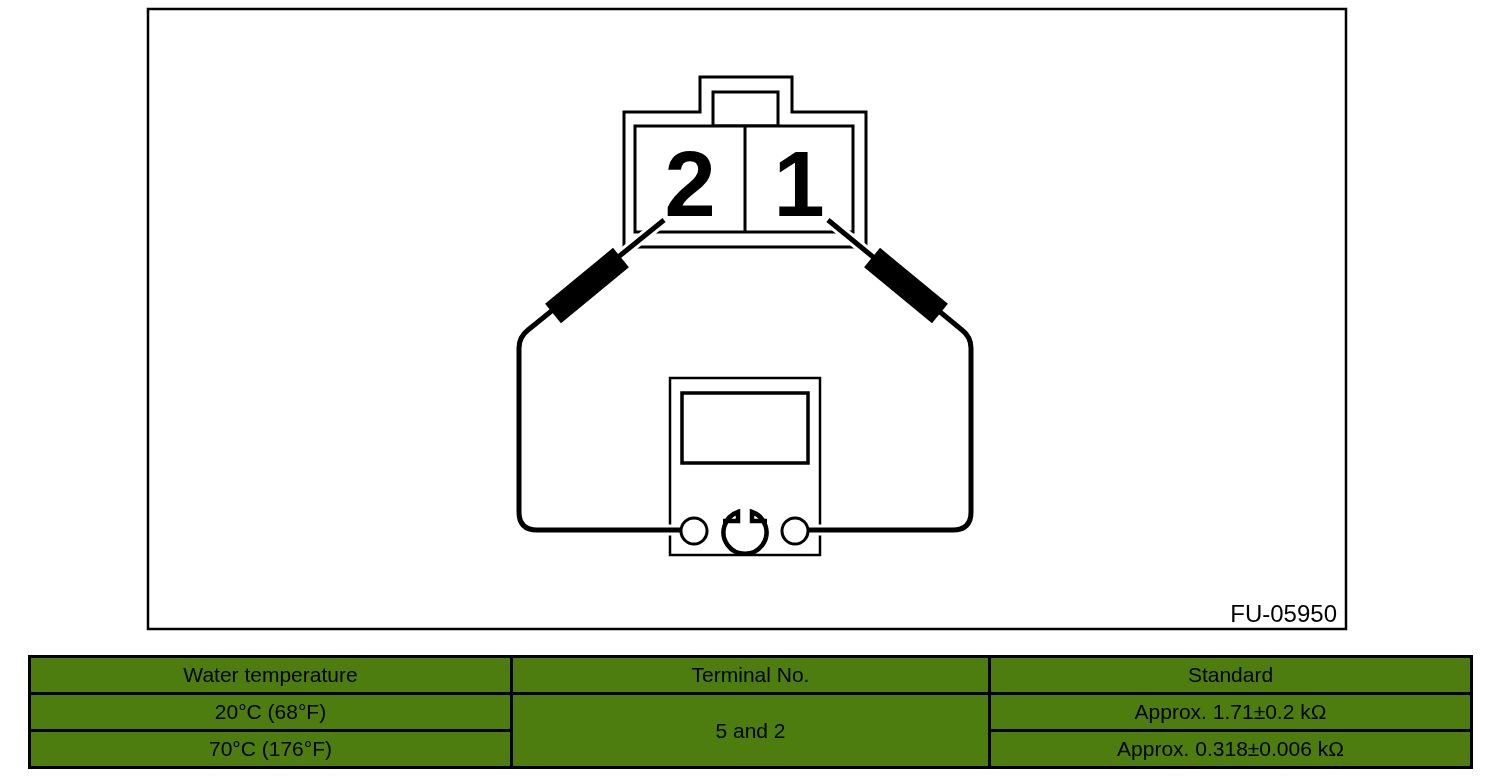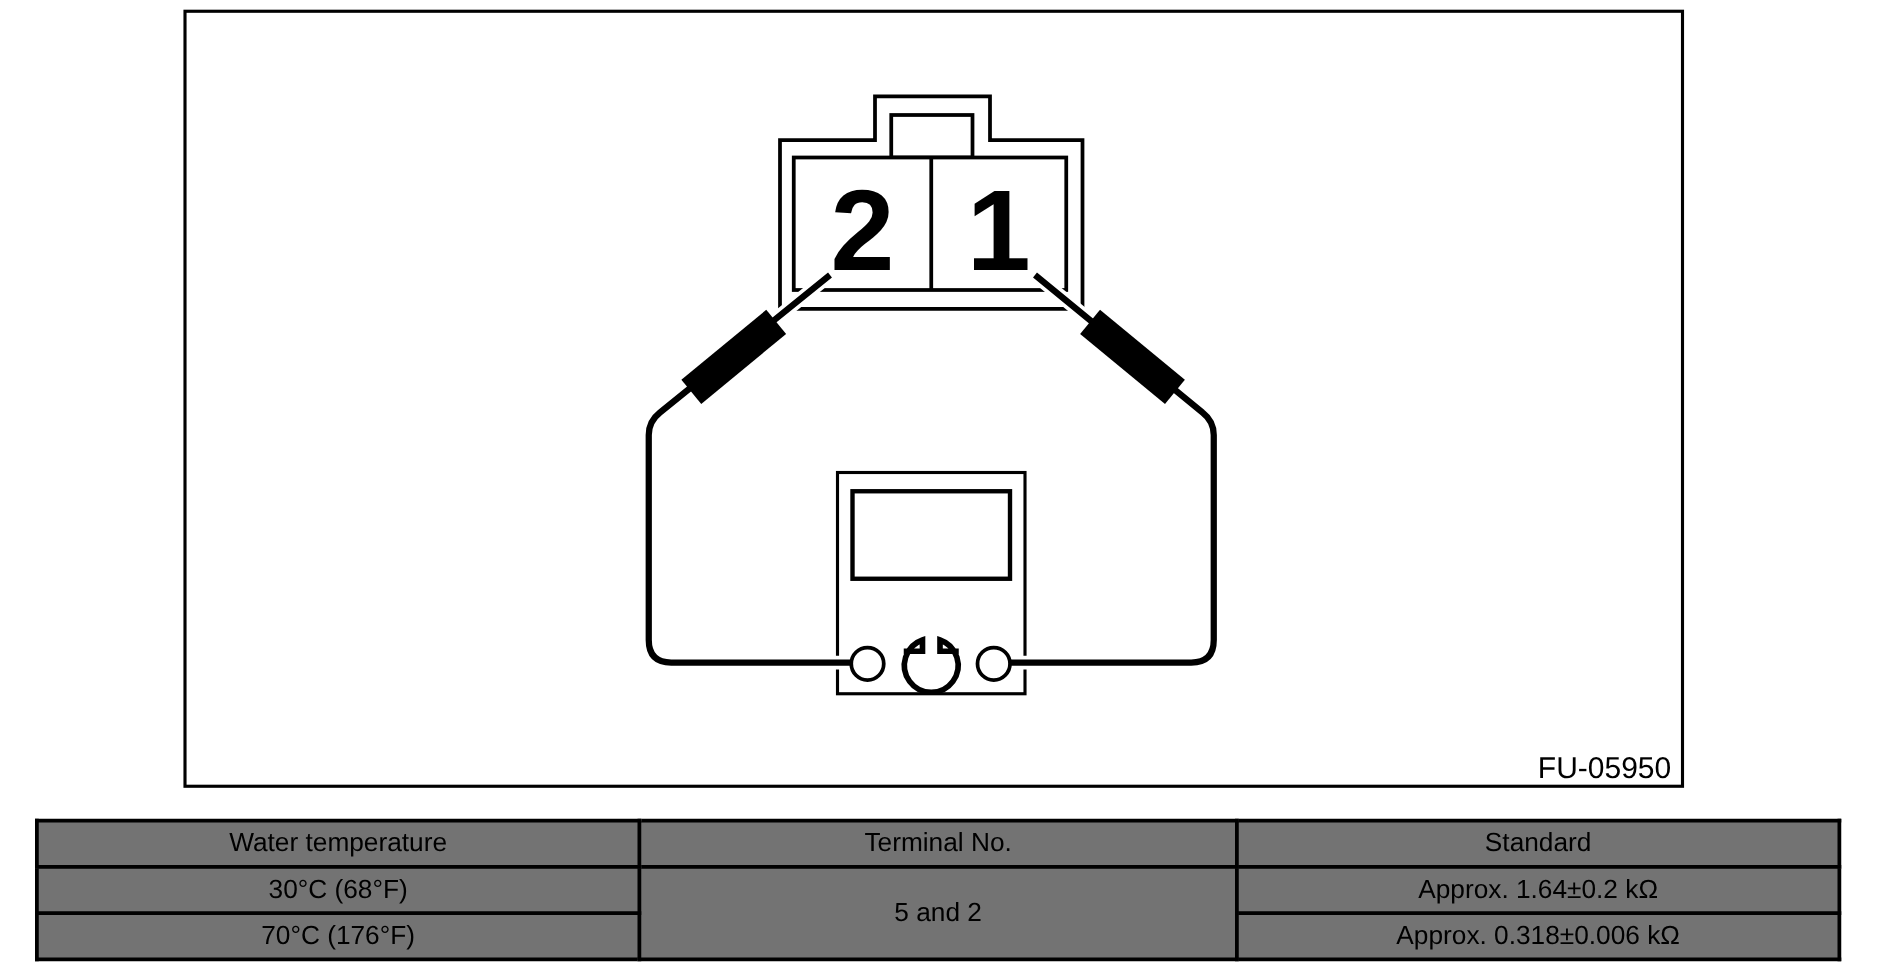--- a/index.html
+++ b/index.html
@@ -41,21 +41,21 @@
     table-layout: fixed;
   }
   table.spec th, table.spec td {
     border: 3px solid #000000;
     font-size: 21px;
     font-weight: normal;
     color: #000000;
     text-align: center;
     vertical-align: middle;
     padding: 0;
-    background: #737373;
+    background: #4d7c0f;
     margin-top: 14px;
   }
   table.spec tr { height: 37px; }
 </style>
 </head>
 <body>
 
 <div class="canvas">
 
   <svg class="figure" width="1504" height="650" viewBox="0 0 1504 650" xmlns="http://www.w3.org/2000/svg">
@@ -97,23 +97,23 @@
       <col style="width:478px">
       <col style="width:482px">
     </colgroup>
     <tbody>
       <tr>
         <th>Water temperature</th>
         <th>Terminal No.</th>
         <th>Standard</th>
       </tr>
       <tr>
-        <td>30°C (68°F)</td>
+        <td>20°C (68°F)</td>
         <td rowspan="2">5 and 2</td>
-        <td>Approx. 1.64±0.2 kΩ</td>
+        <td>Approx. 1.71±0.2 kΩ</td>
       </tr>
       <tr>
         <td>70°C (176°F)</td>
         <td>Approx. 0.318±0.006 kΩ</td>
       </tr>
     </tbody>
   </table>
 
 </div>
 

